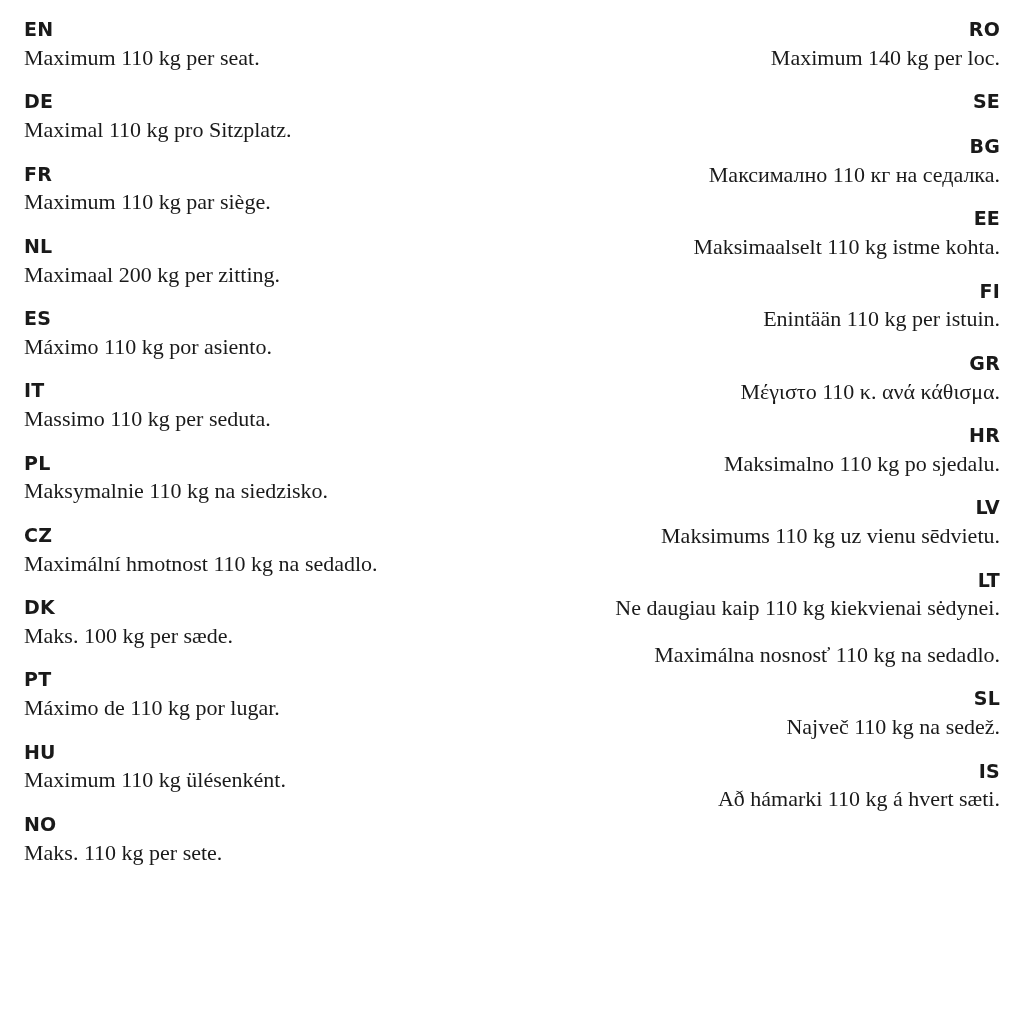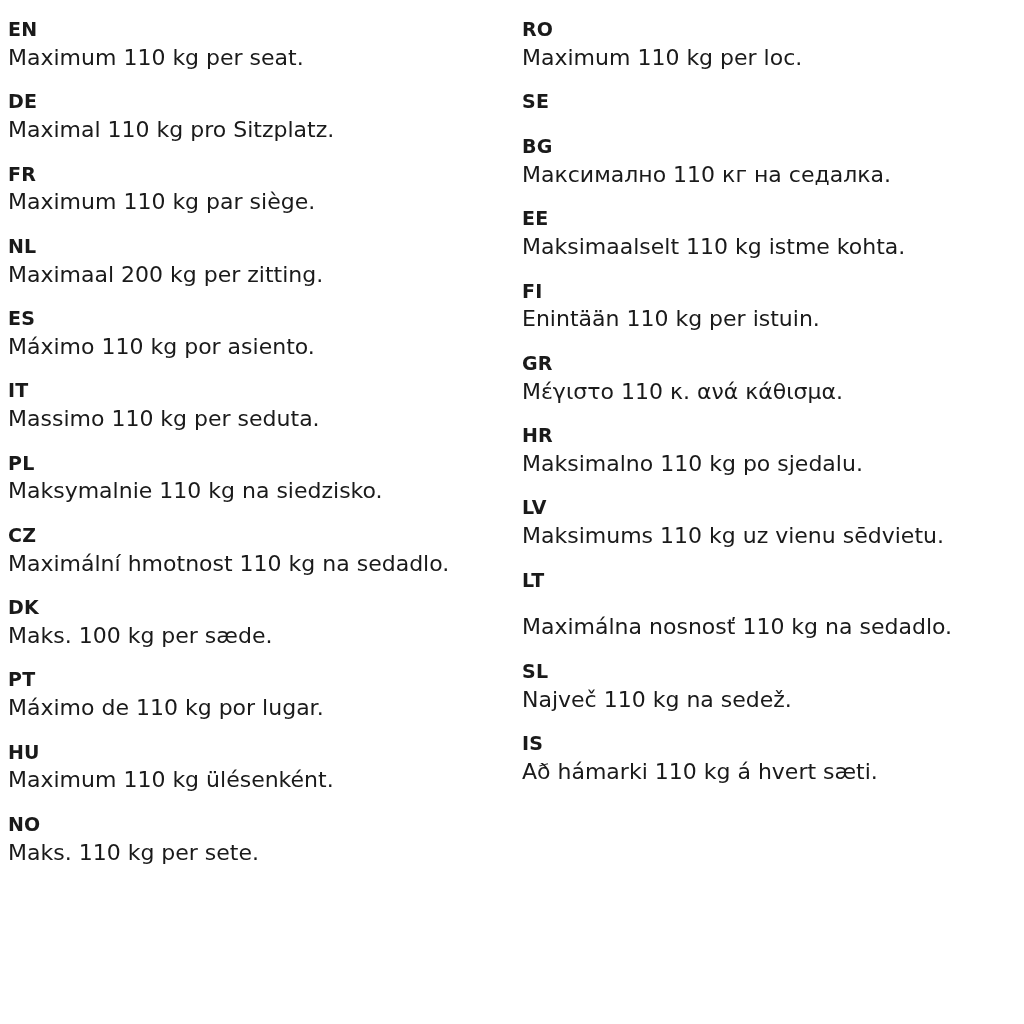--- a/index.html
+++ b/index.html
@@ -11,55 +11,57 @@
     height: 1024px;
     background: #ffffff;
     font-family: "DejaVu Sans", sans-serif;
     color: #1a1a1a;
     overflow: hidden;
   }
   .sheet {
     box-sizing: border-box;
     width: 1024px;
     height: 1024px;
-    padding: 18px 24px 10px 8px;
+    padding: 18px 24px 10px 24px;
     display: flex;
     flex-direction: row;
     align-items: flex-start;
   }
   .column {
     box-sizing: border-box;
     width: 50%;
     display: flex;
     flex-direction: column;
   }
   .column.left {
     padding-right: 16px;
   }
   .column.right {
     padding-left: 18px;
+    text-align: right;
   }
   .entry {
     margin-bottom: 19px;
   }
   .entry:last-child {
     margin-bottom: 10px;
   }
   .lang-code {
     font-size: 19px;
     font-weight: bold;
     letter-spacing: 0.2px;
     line-height: 1.25;
     margin-bottom: 2px;
   }
   .lang-text {
     font-size: 22px;
     font-weight: normal;
     line-height: 1.25;
     white-space: nowrap;
+    font-family: Liberation Serif, serif;
   }
 </style>
 </head>
 <body>
 
 <div class="sheet">
 
   <div class="column left">
     <div class="entry">
       <div class="lang-code">EN</div>
@@ -107,21 +109,21 @@
     </div>
     <div class="entry">
       <div class="lang-code">NO</div>
       <div class="lang-text">Maks. 110 kg per sete.</div>
     </div>
   </div>
 
   <div class="column right">
     <div class="entry">
       <div class="lang-code">RO</div>
-      <div class="lang-text">Maximum 110 kg per loc.</div>
+      <div class="lang-text">Maximum 140 kg per loc.</div>
     </div>
     <div class="entry">
       <div class="lang-code">SE</div>
     </div>
     <div class="entry">
       <div class="lang-code">BG</div>
       <div class="lang-text">Максимално 110 кг на седалка.</div>
     </div>
     <div class="entry">
       <div class="lang-code">EE</div>
@@ -138,20 +140,21 @@
     <div class="entry">
       <div class="lang-code">HR</div>
       <div class="lang-text">Maksimalno 110 kg po sjedalu.</div>
     </div>
     <div class="entry">
       <div class="lang-code">LV</div>
       <div class="lang-text">Maksimums 110 kg uz vienu sēdvietu.</div>
     </div>
     <div class="entry">
       <div class="lang-code">LT</div>
+      <div class="lang-text">Ne daugiau kaip 110 kg kiekvienai sėdynei.</div>
     </div>
     <div class="entry">
       <div class="lang-text">Maximálna nosnosť 110 kg na sedadlo.</div>
     </div>
     <div class="entry">
       <div class="lang-code">SL</div>
       <div class="lang-text">Največ 110 kg na sedež.</div>
     </div>
     <div class="entry">
       <div class="lang-code">IS</div>

